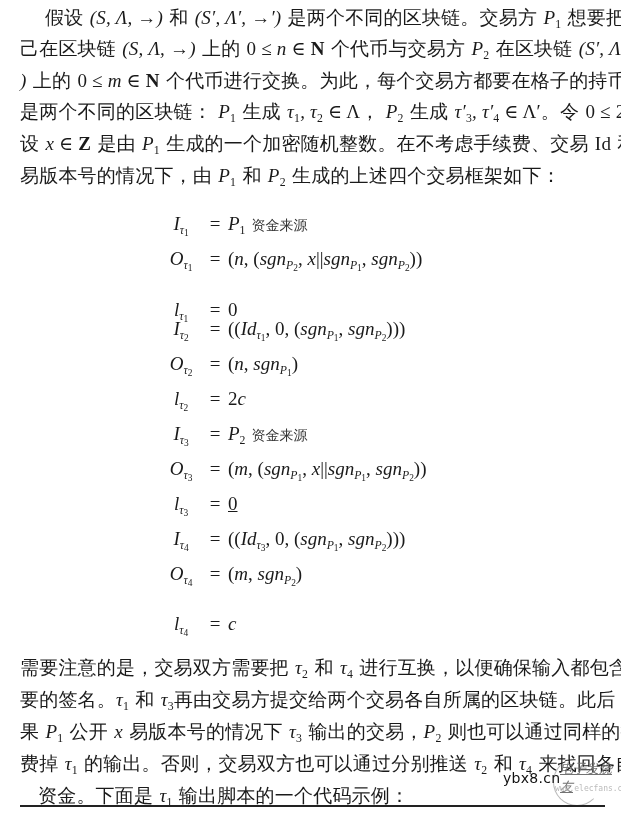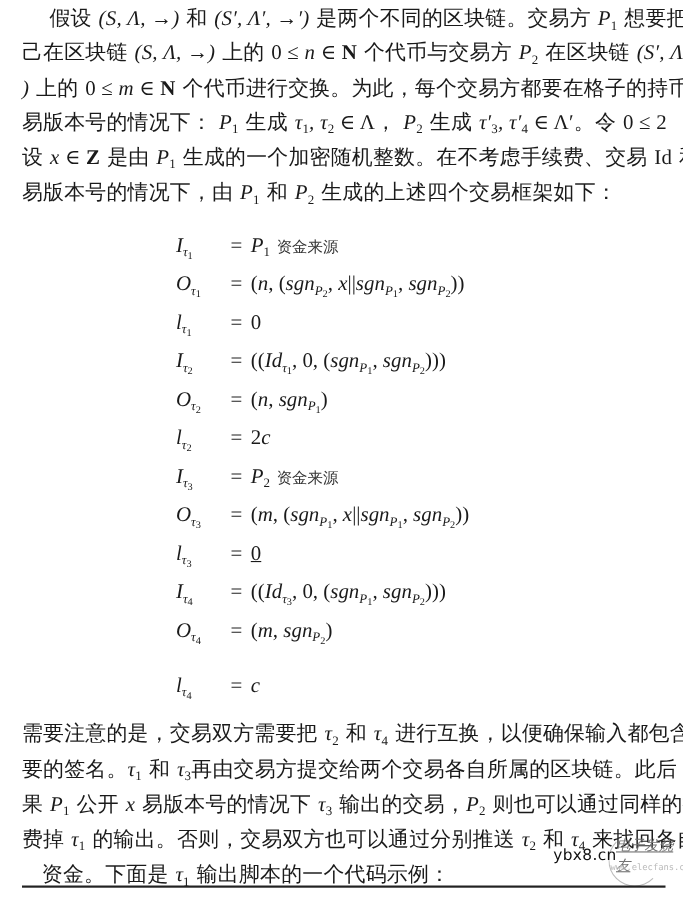--- a/index.html
+++ b/index.html
@@ -13,21 +13,21 @@
     font-size: 19px; line-height: 24px; letter-spacing: 0.2px;
   }
   .m { font-family: "Liberation Serif", "DejaVu Serif", serif; font-style: italic; }
   .mr { font-family: "Liberation Serif", "DejaVu Serif", serif; font-style: normal; }
   .bb { font-family: "Liberation Serif", "DejaVu Serif", serif; font-weight: bold; font-style: normal; }
   sub { font-size: 0.62em; vertical-align: -0.35em; line-height: 0; }
   sub sub { font-size: 0.8em; vertical-align: -0.25em; }
   .eq {
     position: absolute; white-space: nowrap; font-size: 19px; line-height: 26px;
   }
-  .eq .lhs { display: inline-block; width: 42px; text-align: left; }
+  .eq .lhs { display: inline-block; width: 42px; text-align: center; }
   .eq .op { display: inline-block; width: 26px; text-align: center; font-family: "Liberation Serif", serif; }
   .cjk { font-family: "DejaVu Sans", sans-serif; font-size: 14px; color: #333; }
   .rule { position: absolute; left: 20px; width: 585px; height: 2px; background: #222; top: 805px; }
   .wm-text {
     position: absolute; left: 503px; top: 770px; font-family: "DejaVu Sans", sans-serif;
     font-size: 14px; font-weight: normal; color: #111; letter-spacing: 0.3px;
   }
   .wm-logo {
     position: absolute; left: 553px; top: 758px; width: 46px; height: 46px;
     border: 1px solid #bbb; border-radius: 50%; border-right-color: transparent; border-top-color: transparent;
@@ -66,21 +66,21 @@
 </div>
 
 <div class="para-line" style="top:68px;">
   <span class="m">)</span>
   <span>上的</span>
   <span class="mr"><span>0 ≤ </span><span class="m">m</span><span> ∈ </span><span class="bb">N</span></span>
   <span>个代币进行交换。为此，每个交易方都要在格子的持币区</span>
 </div>
 
 <div class="para-line" style="top:99px;">
-  <span>易版本号的情况下：</span>
+  <span>是两个不同的区块链：</span>
   <span class="m"><span>P</span><sub class="mr">1</sub></span>
   <span>生成</span>
   <span class="m"><span>τ</span><sub class="mr">1</sub><span>, τ</span><sub class="mr">2</sub><span class="mr"> ∈ Λ，</span></span>
   <span class="m"><span>P</span><sub class="mr">2</sub></span>
   <span>生成</span>
   <span class="m"><span>τ′</span><sub class="mr">3</sub><span>, τ′</span><sub class="mr">4</sub><span class="mr"> ∈ Λ′</span></span><span>。令</span>
   <span class="mr"><span>0 ≤ 2</span></span>
 </div>
 
 <div class="para-line" style="top:131px;">
@@ -97,21 +97,21 @@
   <span>易版本号的情况下，由</span>
   <span class="m"><span>P</span><sub class="mr">1</sub></span>
   <span>和</span>
   <span class="m"><span>P</span><sub class="mr">2</sub></span>
   <span>生成的上述四个交易框架如下：</span>
 </div>
 
 <div id="eq-block">
     <div class="eq" style="top: 210px; left: 160px;"><span class="lhs m">I<sub><span class="m">τ</span><sub class="mr">1</sub></sub></span><span class="op">=</span><span class="rhs"><span class="m">P<sub class="mr">1</sub></span> <span class="cjk">资金来源</span></span></div>
     <div class="eq" style="top: 245px; left: 160px;"><span class="lhs m">O<sub><span class="m">τ</span><sub class="mr">1</sub></sub></span><span class="op">=</span><span class="rhs"><span class="mr">(</span><span class="m">n</span><span class="mr">, (</span><span class="m">sgn<sub><span class="m">P</span><sub class="mr">2</sub></sub></span><span class="mr">, </span><span class="m">x</span><span class="mr">||</span><span class="m">sgn<sub><span class="m">P</span><sub class="mr">1</sub></sub></span><span class="mr">, </span><span class="m">sgn<sub><span class="m">P</span><sub class="mr">2</sub></sub></span><span class="mr">))</span></span></div>
-    <div class="eq" style="top: 280px; left: 160px;"><span class="lhs m">l<sub><span class="m">τ</span><sub class="mr">1</sub></sub></span><span class="op">=</span><span class="rhs"><span class="mr">0</span></span></div>
+    <div class="eq" style="top: 296px; left: 160px;"><span class="lhs m">l<sub><span class="m">τ</span><sub class="mr">1</sub></sub></span><span class="op">=</span><span class="rhs"><span class="mr">0</span></span></div>
     <div class="eq" style="top: 315px; left: 160px;"><span class="lhs m">I<sub><span class="m">τ</span><sub class="mr">2</sub></sub></span><span class="op">=</span><span class="rhs"><span class="mr">((</span><span class="m">Id<sub><span class="m">τ</span><sub class="mr">1</sub></sub></span><span class="mr">, 0, (</span><span class="m">sgn<sub><span class="m">P</span><sub class="mr">1</sub></sub></span><span class="mr">, </span><span class="m">sgn<sub><span class="m">P</span><sub class="mr">2</sub></sub></span><span class="mr">)))</span></span></div>
     <div class="eq" style="top: 350px; left: 160px;"><span class="lhs m">O<sub><span class="m">τ</span><sub class="mr">2</sub></sub></span><span class="op">=</span><span class="rhs"><span class="mr">(</span><span class="m">n</span><span class="mr">, </span><span class="m">sgn<sub><span class="m">P</span><sub class="mr">1</sub></sub></span><span class="mr">)</span></span></div>
     <div class="eq" style="top: 385px; left: 160px;"><span class="lhs m">l<sub><span class="m">τ</span><sub class="mr">2</sub></sub></span><span class="op">=</span><span class="rhs"><span class="mr">2</span><span class="m">c</span></span></div>
     <div class="eq" style="top: 420px; left: 160px;"><span class="lhs m">I<sub><span class="m">τ</span><sub class="mr">3</sub></sub></span><span class="op">=</span><span class="rhs"><span class="m">P<sub class="mr">2</sub></span> <span class="cjk">资金来源</span></span></div>
     <div class="eq" style="top: 455px; left: 160px;"><span class="lhs m">O<sub><span class="m">τ</span><sub class="mr">3</sub></sub></span><span class="op">=</span><span class="rhs"><span class="mr">(</span><span class="m">m</span><span class="mr">, (</span><span class="m">sgn<sub><span class="m">P</span><sub class="mr">1</sub></sub></span><span class="mr">, </span><span class="m">x</span><span class="mr">||</span><span class="m">sgn<sub><span class="m">P</span><sub class="mr">1</sub></sub></span><span class="mr">, </span><span class="m">sgn<sub><span class="m">P</span><sub class="mr">2</sub></sub></span><span class="mr">))</span></span></div>
     <div class="eq" style="top: 490px; left: 160px; text-decoration: underline;"><span class="lhs m">l<sub><span class="m">τ</span><sub class="mr">3</sub></sub></span><span class="op">=</span><span class="rhs"><span class="mr">0</span></span></div>
     <div class="eq" style="top: 525px; left: 160px;"><span class="lhs m">I<sub><span class="m">τ</span><sub class="mr">4</sub></sub></span><span class="op">=</span><span class="rhs"><span class="mr">((</span><span class="m">Id<sub><span class="m">τ</span><sub class="mr">3</sub></sub></span><span class="mr">, 0, (</span><span class="m">sgn<sub><span class="m">P</span><sub class="mr">1</sub></sub></span><span class="mr">, </span><span class="m">sgn<sub><span class="m">P</span><sub class="mr">2</sub></sub></span><span class="mr">)))</span></span></div>
     <div class="eq" style="top: 560px; left: 160px;"><span class="lhs m">O<sub><span class="m">τ</span><sub class="mr">4</sub></sub></span><span class="op">=</span><span class="rhs"><span class="mr">(</span><span class="m">m</span><span class="mr">, </span><span class="m">sgn<sub><span class="m">P</span><sub class="mr">2</sub></sub></span><span class="mr">)</span></span></div>
     <div class="eq" style="top: 610px; left: 160px;"><span class="lhs m">l<sub><span class="m">τ</span><sub class="mr">4</sub></sub></span><span class="op">=</span><span class="rhs"><span class="m">c</span></span></div>
   </div>

